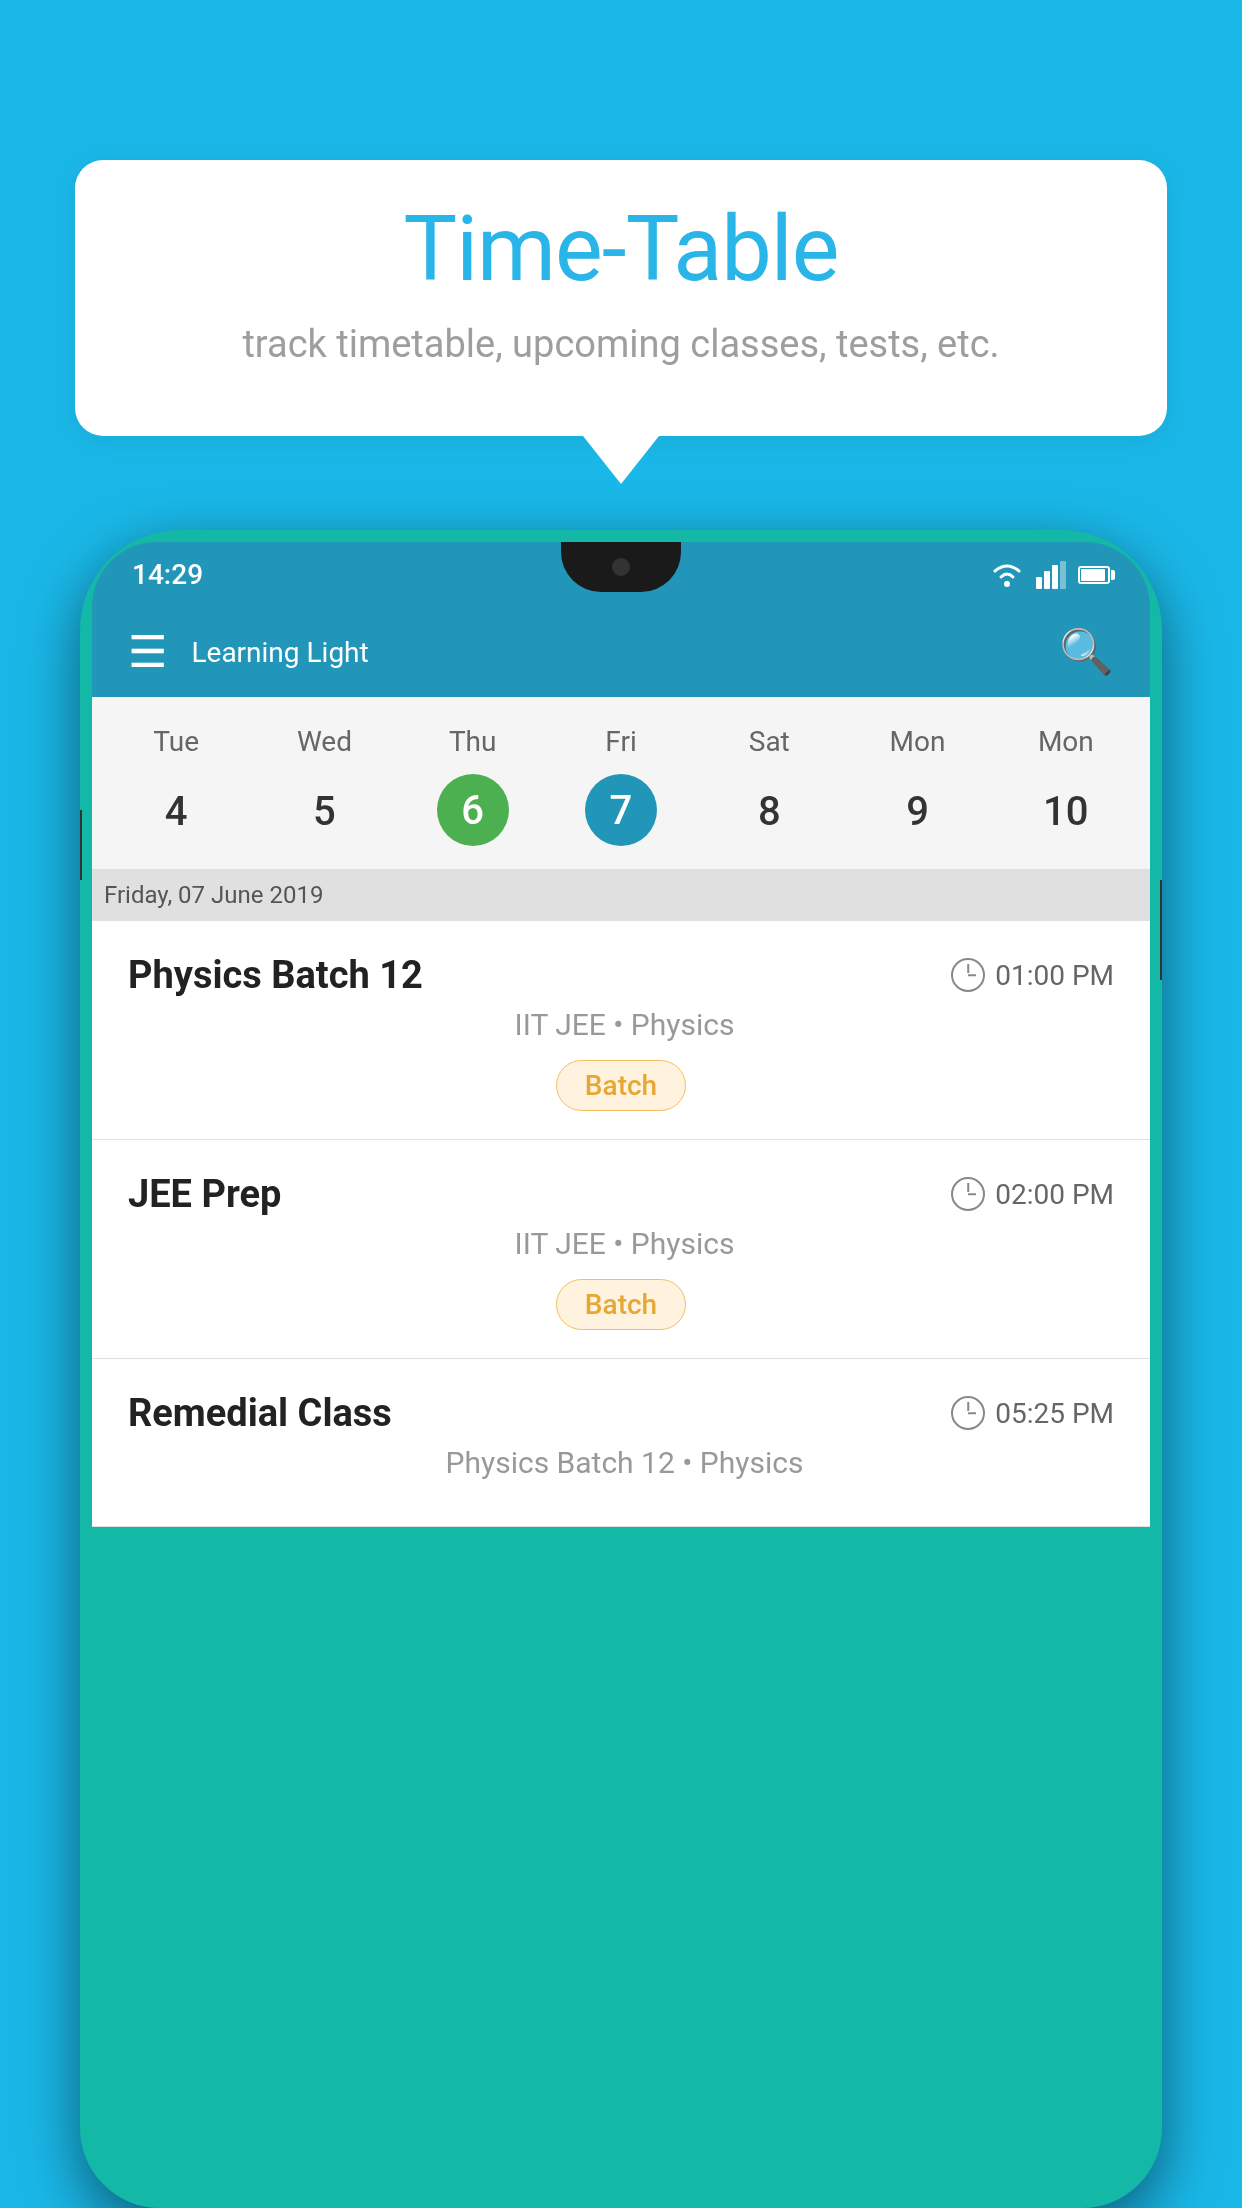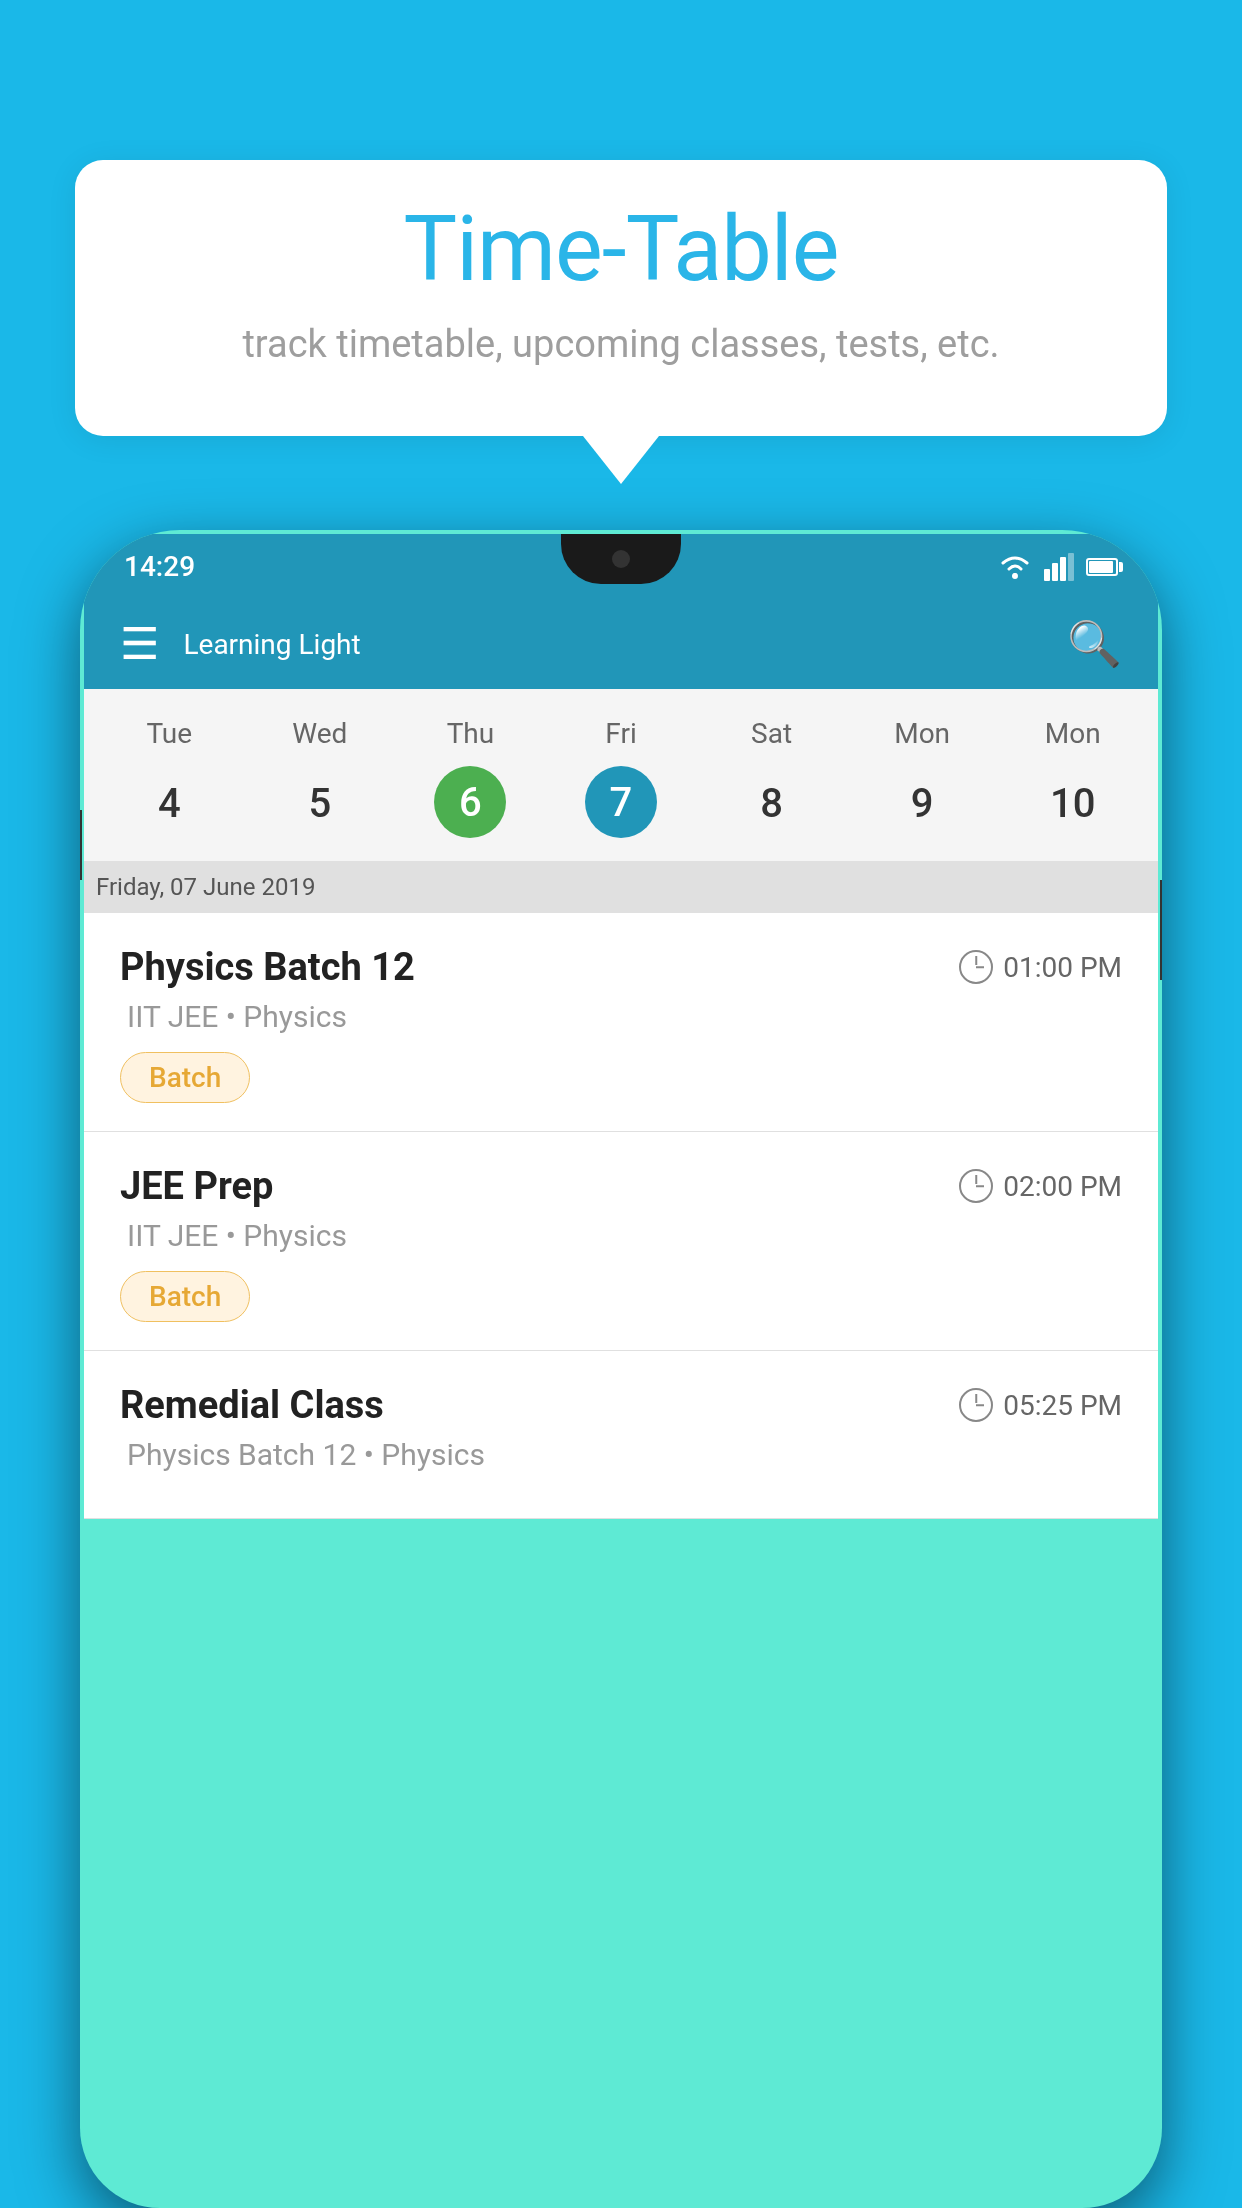--- a/index.html
+++ b/index.html
@@ -52,23 +52,23 @@
       font-weight: 400;
     }
 
     
     .phone-frame {
       position: absolute;
       top: 530px;
       left: 80px;
       right: 80px;
       bottom: 0;
-      background: #5eead4;
+      background: #14b8a6;
       border-radius: 100px 100px 80px 80px;
-      padding: 4px;
+      padding: 12px;
       box-shadow: 0 20px 60px rgba(0,0,0,0.5);
       overflow: hidden;
     }
 
     
     .phone-status-bar {
       background: #2196b8;
       height: 65px;
       display: flex;
       align-items: center;
@@ -205,20 +205,21 @@
 
     
     .schedule-list {
       background: white;
     }
 
     .schedule-item {
       padding: 32px 36px 28px;
       border-bottom: 1px solid #e0e0e0;
       background: white;
+      text-align: center;
     }
 
     .schedule-item-header {
       display: flex;
       align-items: center;
       justify-content: space-between;
       margin-bottom: 10px;
     }
 
     .schedule-item-title {

